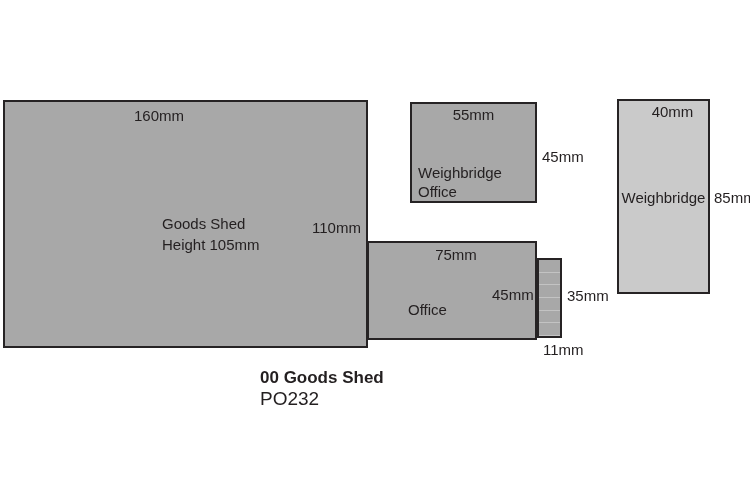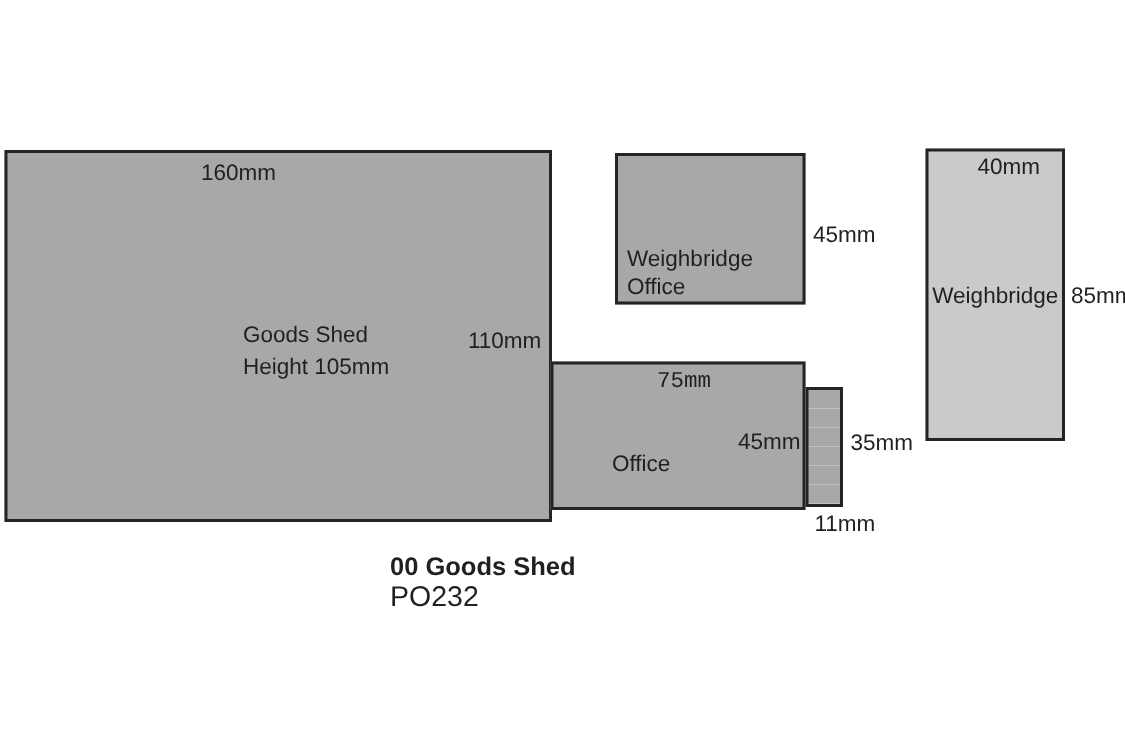--- a/index.html
+++ b/index.html
@@ -51,21 +51,21 @@
   #weighbridge      { left: 617px; top: 99px;  width: 93px;  height: 195px; }
 
   #goods-shed-width      { left: 3px;   top: 106px; width: 312px; }
   #goods-shed-name       { left: 162px; top: 213px; }
   #goods-shed-depth      { left: 312px; top: 218px; }
 
   #wb-office-width       { left: 410px; top: 105px; width: 127px; }
   #wb-office-name        { left: 418px; top: 163px; }
   #wb-office-height      { left: 542px; top: 147px; }
 
-  #office-width          { left: 367px; top: 245px; width: 178px; font-family: Liberation Mono, monospace; }
+  #office-width          { left: 367px; top: 245px; width: 178px; }
   #office-height         { left: 492px; top: 285px; }
   #office-name           { left: 408px; top: 300px; }
 
   #steps-height          { left: 567px; top: 286px; }
   #steps-width           { left: 543px; top: 340px; }
 
   #weighbridge-width     { left: 617px; top: 102px; width: 111px; }
   #weighbridge-name      { left: 617px; top: 188px; width: 93px; }
   #weighbridge-height    { left: 714px; top: 188px; }
 
@@ -90,20 +90,21 @@
   <div class="rect steps" id="steps"></div>
   <div class="rect light" id="weighbridge"></div>
 
   <div class="lbl center" id="goods-shed-width">160mm</div>
   <div class="lbl two-line" id="goods-shed-name">
     <div>Goods Shed</div>
     <div>Height 105mm</div>
   </div>
   <div class="lbl" id="goods-shed-depth">110mm</div>
 
+  <div class="lbl center" id="wb-office-width">55mm</div>
   <div class="lbl" id="wb-office-name">
     <div>Weighbridge</div>
     <div>Office</div>
   </div>
   <div class="lbl" id="wb-office-height">45mm</div>
 
   <div class="lbl center" id="office-width">75mm</div>
   <div class="lbl" id="office-height">45mm</div>
   <div class="lbl" id="office-name">Office</div>
 

